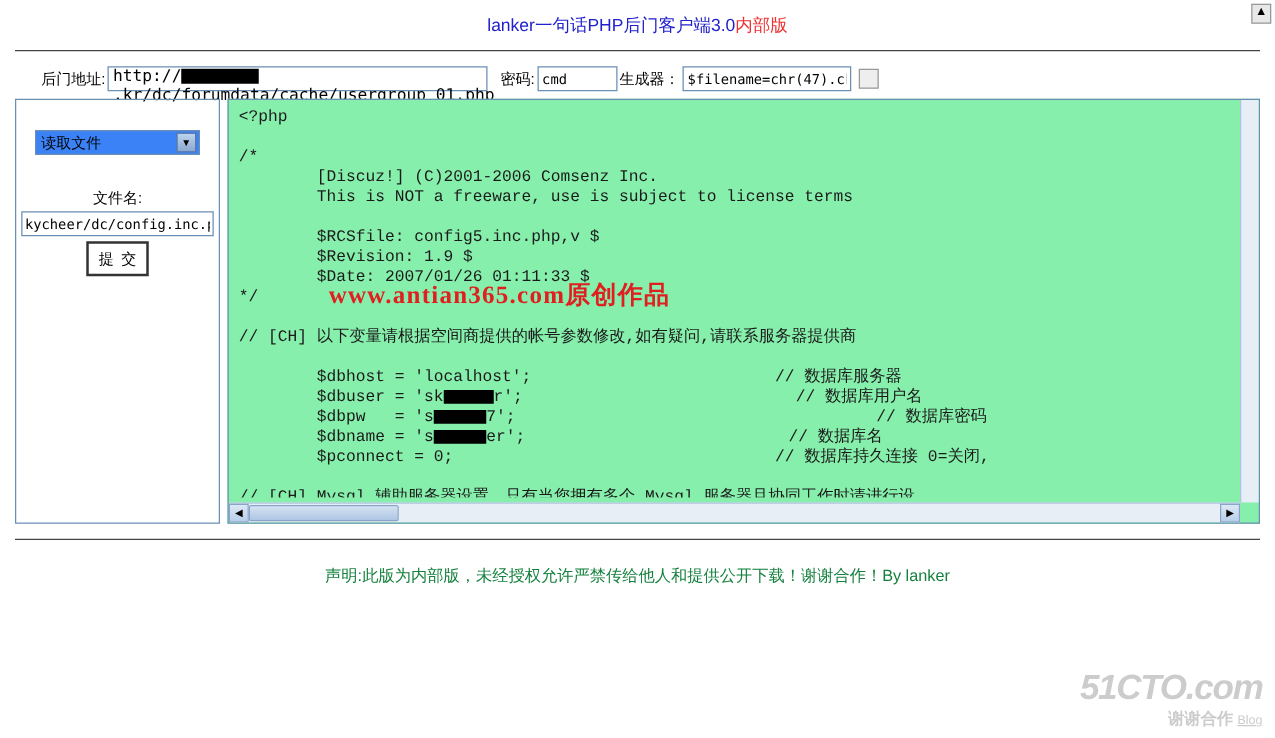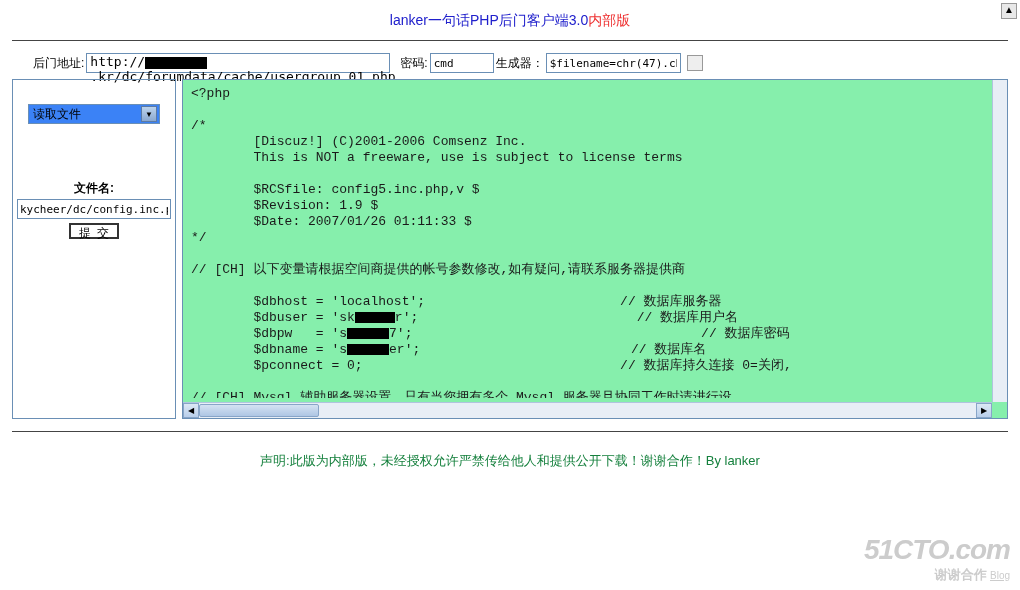--- a/index.html
+++ b/index.html
@@ -110,36 +110,35 @@
       width: 16px;
       height: 16px;
       background: linear-gradient(#bcd3ec, #8aa8d0);
       border: 1px solid #5a7aa5;
       display: flex;
       align-items: center;
       justify-content: center;
       font-size: 8px;
     }
     .filename-label {
-      margin-top: 56px;
+      margin-top: 26px;
       display: block;
-      font-weight: bold;
     }
     .input-filename {
       width: 154px;
       height: 20px;
       border: 1px solid #6a8fb5;
       font-family: monospace;
       font-size: 11px;
       padding: 0 2px;
       margin-top: 2px;
     }
     .submit-btn {
       width: 50px;
-      height: 16px;
+      height: 28px;
       border: 2px solid #333;
       background: #fff;
       font-size: 12px;
       margin-top: 4px;
       letter-spacing: 6px;
       padding-left: 6px;
     }
     .code-panel {
       flex: 1;
       border: 1px solid #6a8fb5;
@@ -285,20 +284,21 @@
 <span></span>
 <span>// [CH] 以下变量请根据空间商提供的帐号参数修改,如有疑问,请联系服务器提供商</span>
 <span></span>
 <span>        $dbhost = 'localhost';</span>                         <span>// 数据库服务器</span>
 <span>        $dbuser = 'sk</span><span class="code-black" style="width:40px;height:11px"></span><span>r';</span>                            <span>// 数据库用户名</span>
 <span>        $dbpw   = 's</span><span class="code-black" style="width:42px;height:11px"></span><span>7';</span>                                     <span>// 数据库密码</span>
 <span>        $dbname = 's</span><span class="code-black" style="width:42px;height:11px"></span><span>er';</span>                           <span>// 数据库名</span>
 <span>        $pconnect = 0;</span>                                 <span>// 数据库持久连接 0=关闭,</span>
 <span></span>
 <span>// [CH] Mysql 辅助服务器设置，只有当您拥有多个 Mysql 服务器且协同工作时请进行设</span></div>
+    <div class="watermark">www.antian365.com原创作品</div>
     <div class="vscroll"></div>
     <div class="hscroll">
       <div class="hscroll-btn">◀</div>
       <div class="hscroll-track">
         <div class="hscroll-thumb"></div>
       </div>
       <div class="hscroll-btn">▶</div>
     </div>
   </div>
 </div>

